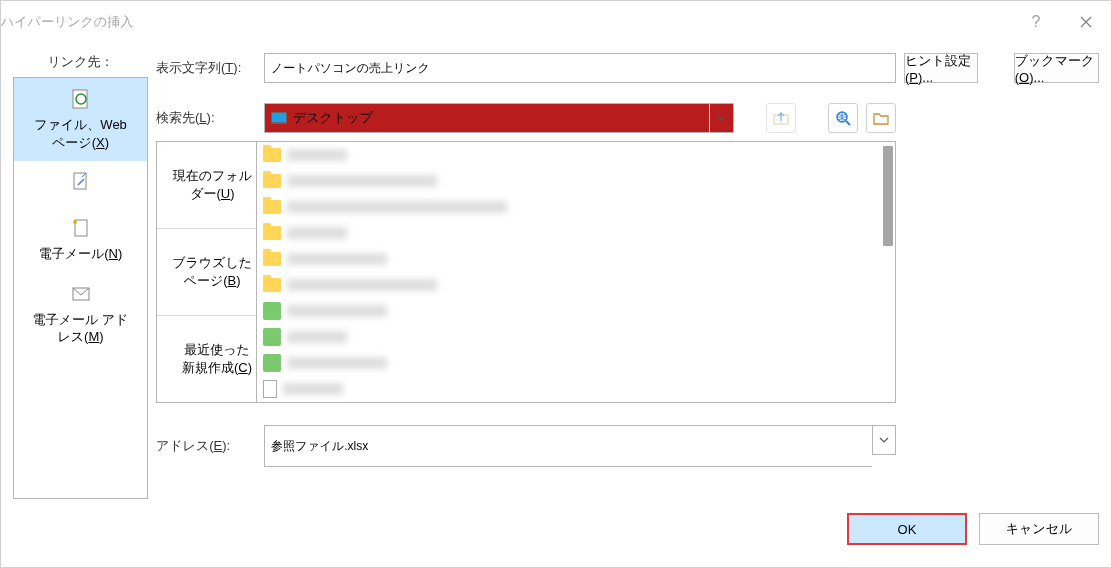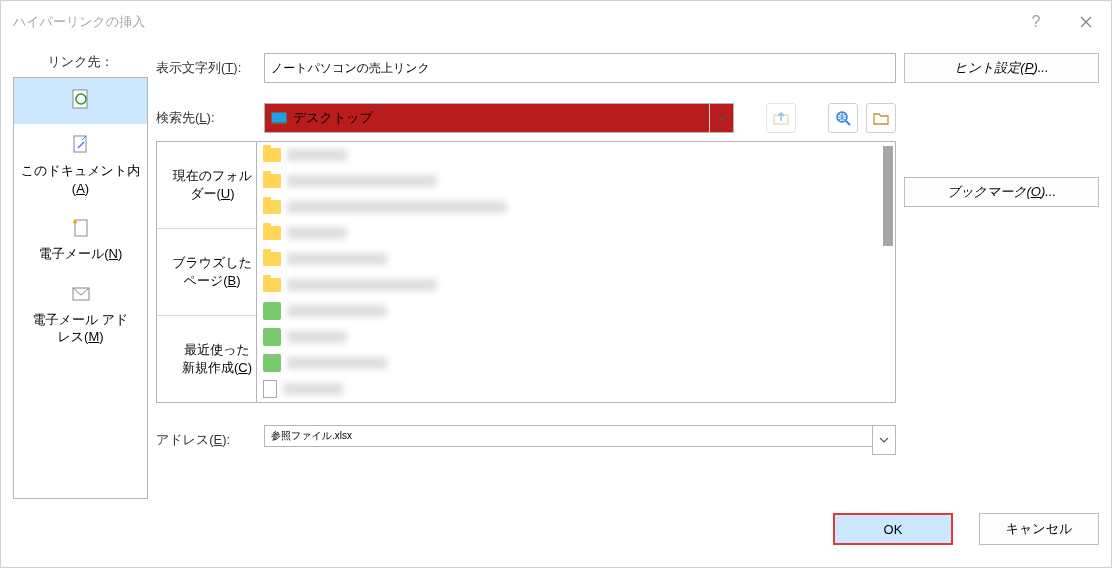--- a/index.html
+++ b/index.html
@@ -16,21 +16,21 @@
       height: 100%;
       border: 1px solid #d0d0d0;
       background: #fff;
       display: flex;
       flex-direction: column;
     }
     .titlebar {
       height: 42px;
       display: flex;
       align-items: center;
-      padding-left: 12px;
+      padding-left: 0;
       color: #a6a6a6;
       font-size: 13px;
     }
     .titlebar .title-text { flex: 1; }
     .title-controls { display: flex; align-items: center; height: 100%; }
     .title-btn {
       width: 50px;
       height: 100%;
       display: flex;
       align-items: center;
@@ -205,58 +205,57 @@
       right: 2px;
       top: 4px;
       width: 10px;
       height: 100px;
       background: #a6a6a6;
       border-radius: 1px;
     }
     .right-col {
       width: 195px;
       display: flex;
-      flex-direction: column;
+      flex-direction: row;
       gap: 18px;
-      font-style: italic;
     }
     .dlg-btn {
       height: 30px;
       border: 1px solid #bdbdbd;
       background: #fdfdfd;
       font-size: 13px;
       display: flex; align-items: center; justify-content: center;
       cursor: pointer;
     }
     .footer {
       height: 56px;
       display: flex;
       align-items: center;
       justify-content: flex-end;
-      gap: 26px;
+      gap: 12px;
       padding: 0 12px 20px 12px;
       margin-left: 48px;
     }
     .footer .dlg-btn { width: 120px; height: 32px; }
     .ok-btn {
       background: #cce8ff;
       border: 2px solid #e03a3a;
     }
     .gap-sm { width: 16px; }
     .addr-row { margin-top: 2px; }
     .input-combo {
       display: flex;
       flex: 1;
     }
     .input-combo input {
-      flex: 1; height: 22px;
+      flex: 1; height: 42px;
       border: 1px solid #b5b5b5;
       border-right: none;
       padding: 2px 6px;
-      font-size: 10px;
+      font-size: 12px;
       outline: none;
     }
     .input-combo .cb-arrow {
       width: 24px; height: 30px;
       border: 1px solid #b5b5b5;
       display: flex; align-items: center; justify-content: center;
       color: #555;
       cursor: pointer;
     }
   </style>
@@ -283,30 +282,30 @@
     <div class="link-col">
       <div class="link-label">リンク先：</div>
       <div class="link-tabs">
         <div class="link-tab active">
           <div class="icon-slot">
             <svg width="22" height="22" viewBox="0 0 22 22">
                 <rect x="3" y="2" width="14" height="18" fill="#fff" stroke="#888"></rect>
                 <circle cx="11" cy="11" r="5" fill="none" stroke="#2a8f2a" stroke-width="1.5"></circle>
               </svg>
           </div>
+          <div class="tab-text"><span>ファイル、Web</span><br><span>ページ(</span><u>X</u><span>)</span></div>
         </div>
         <div class="link-tab">
           <div class="icon-slot">
             <svg width="22" height="22" viewBox="0 0 22 22">
                 <rect x="4" y="2" width="12" height="16" fill="#fff" stroke="#888"></rect>
                 <path d="M8 14 L14 8" stroke="#3a7fe8" stroke-width="1.5"></path>
                 <path d="M12 6 L16 2" stroke="#3a7fe8"></path>
               </svg>
           </div>
-          <div class="tab-text"><span>このドキュメント内</span><br><span>(</span><u>A</u><span>)</span></div>
         </div>
         <div class="link-tab">
           <div class="icon-slot">
             <svg width="22" height="22" viewBox="0 0 22 22">
                 <rect x="5" y="3" width="12" height="16" fill="#fff" stroke="#888"></rect>
                 <path d="M3 5 L7 5 M5 3 L5 7" stroke="#e8a600" stroke-width="1.5"></path>
               </svg>
           </div>
           <div class="tab-text"><span>電子メール(</span><u>N</u><span>)</span></div>
         </div>

